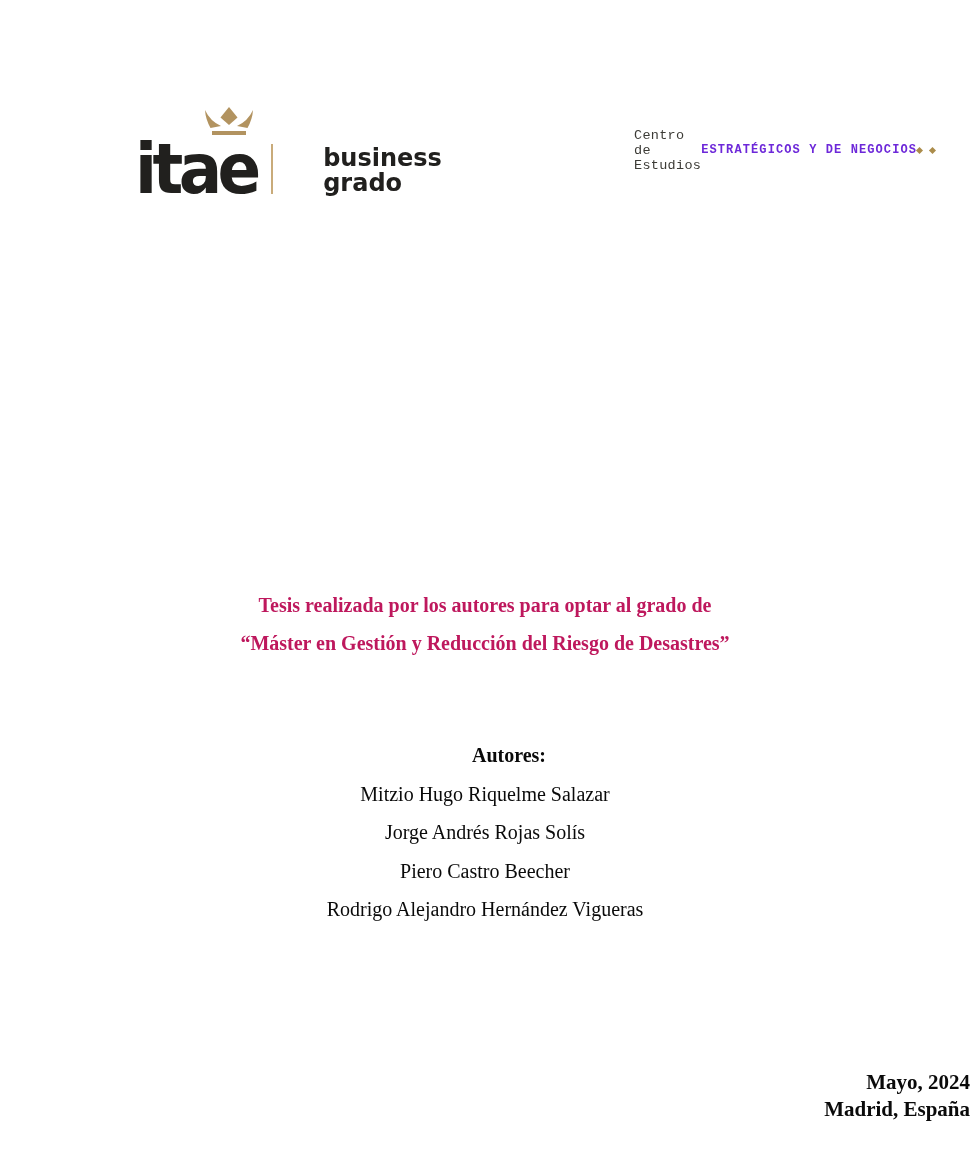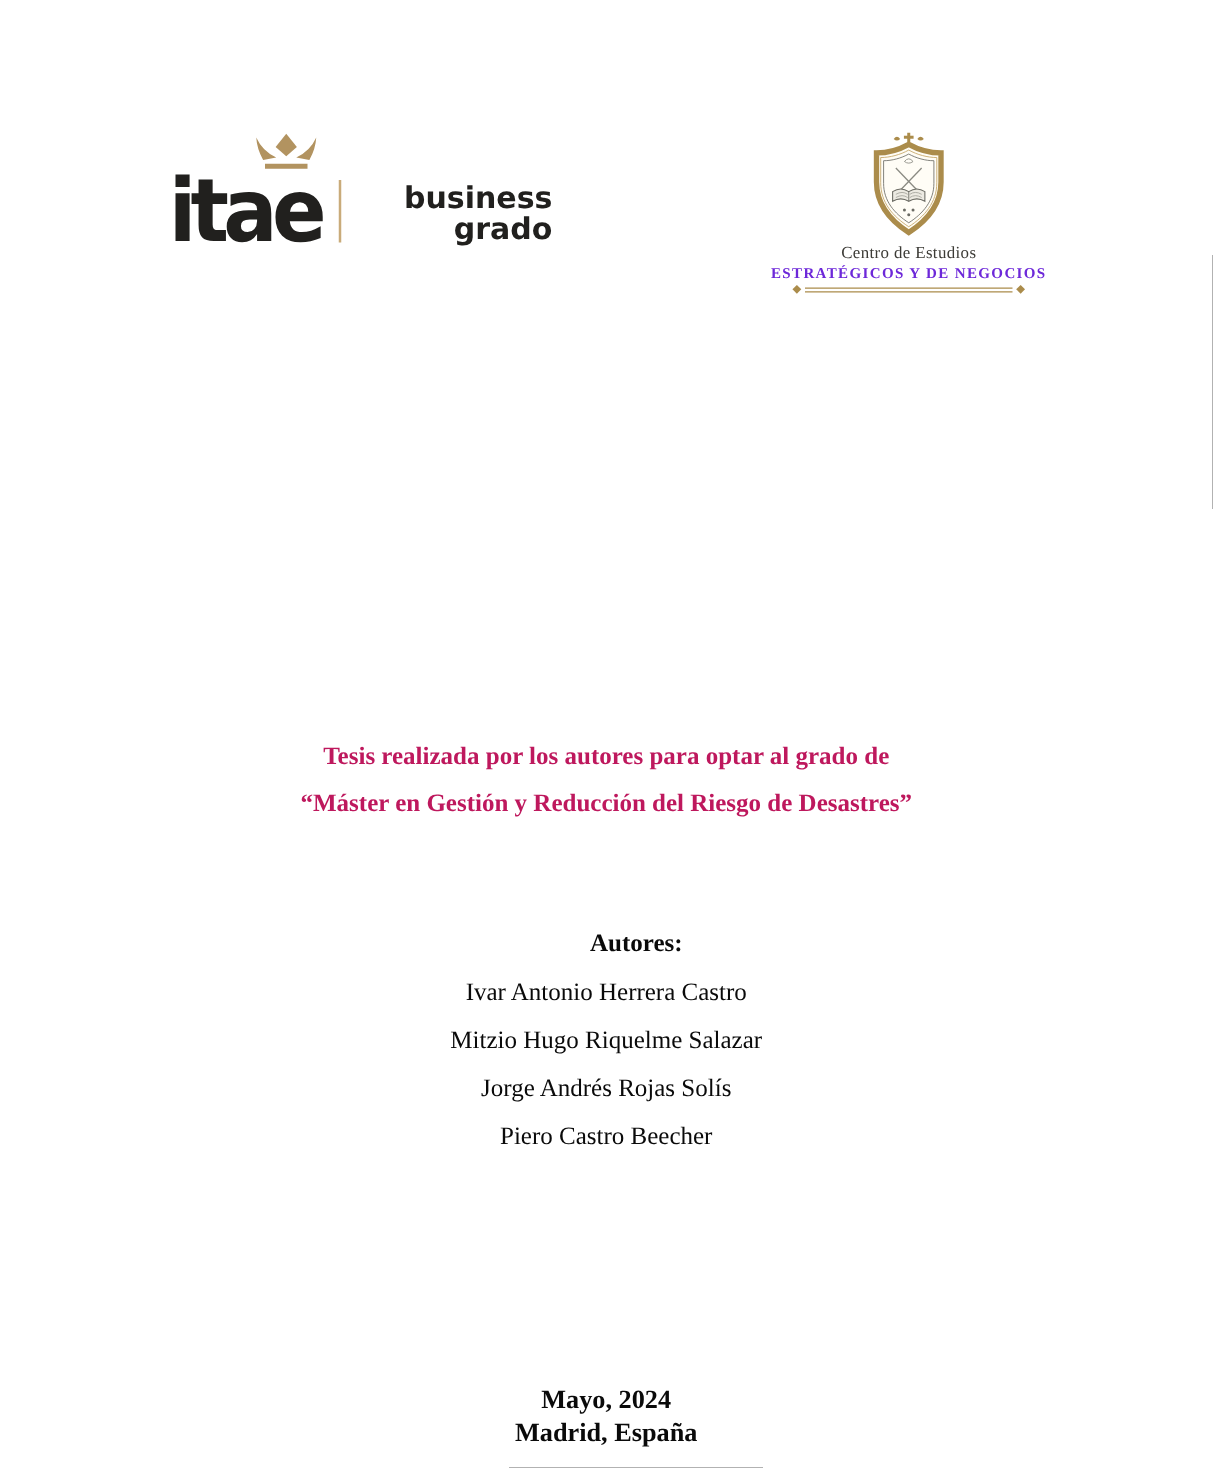--- a/index.html
+++ b/index.html
@@ -17,21 +17,20 @@
 
   
   .header {
     position: absolute;
     left: 135px;
     top: 104px;
     right: 150px;
     display: flex;
     justify-content: space-between;
     align-items: flex-start;
-    text-align: right;
   }
 
   
   .itae-logo { display: flex; align-items: flex-end; }
   .itae-wordmark-wrap { position: relative; padding-top: 34px; }
   .crown-svg { position: absolute; top: 2px; left: 58px; width: 72px; height: 32px; }
   .itae-wordmark {
     font-family: "DejaVu Sans", sans-serif;
     font-weight: 800;
     font-size: 70px;
@@ -52,21 +51,21 @@
     font-family: "DejaVu Sans", sans-serif;
     font-weight: 700;
     font-size: 24px;
     line-height: 25px;
     color: #21201e;
     padding-bottom: 4px;
     margin-left: 38px;
   }
 
   
-  .crest { display: flex; flex-direction: column; align-items: center; width: 186px; margin-top: 2px; }
+  .crest { display: flex; flex-direction: row; align-items: center; width: 186px; margin-top: 2px; font-family: Liberation Mono, monospace; }
   .crest-shield-svg { width: 74px; height: 86px; display: block; }
   .crest-line1 {
     font-size: 13.5px;
     color: #3c3b36;
     margin-top: 2px;
     letter-spacing: 0.3px;
   }
   .crest-line2 {
     font-size: 12px;
     font-weight: 600;
@@ -116,23 +115,23 @@
     top: 736px;
     left: 0; right: 0;
     text-align: center;
     font-size: 20px;
     line-height: 38.5px;
     color: #0a0a0a;
   }
   .authors-heading { font-weight: bold; margin-left: 48px; }
   .footer-block {
     position: absolute;
-    top: 1106px;
-    left: 0; right: 0;
-    text-align: center;
+    top: 1069px;
+    left: 0; right: 0;
+    text-align: right;
     font-weight: bold;
     font-size: 21px;
     line-height: 27px;
     color: #0a0a0a;
   }
 </style>
 </head>
 <body>
 
 <div class="page">
@@ -194,24 +193,24 @@
   </div>
 
 
   <div class="subtitle-block">
     <div>Tesis realizada por los autores para optar al grado de</div>
     <div>“Máster en Gestión y Reducción del Riesgo de Desastres”</div>
   </div>
 
   <div class="authors-block">
     <div class="authors-heading">Autores:</div>
-    <div>Ivar Antonio Herrera Castro</div>
     <div>Mitzio Hugo Riquelme Salazar</div>
     <div>Jorge Andrés Rojas Solís</div>
     <div>Piero Castro Beecher</div>
+    <div>Rodrigo Alejandro Hernández Vigueras</div>
   </div>
 
   <div class="footer-block">
     <div>Mayo, 2024</div>
     <div>Madrid, España</div>
   </div>
 
 </div>
 
 </body></html>

